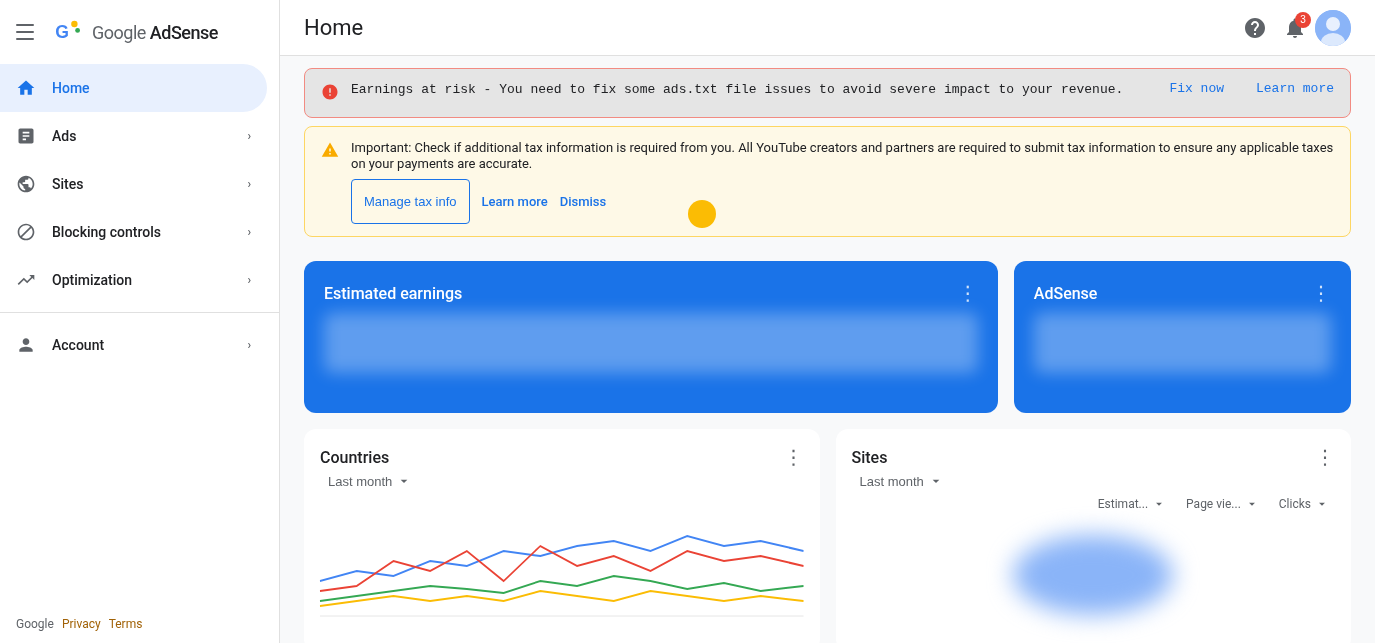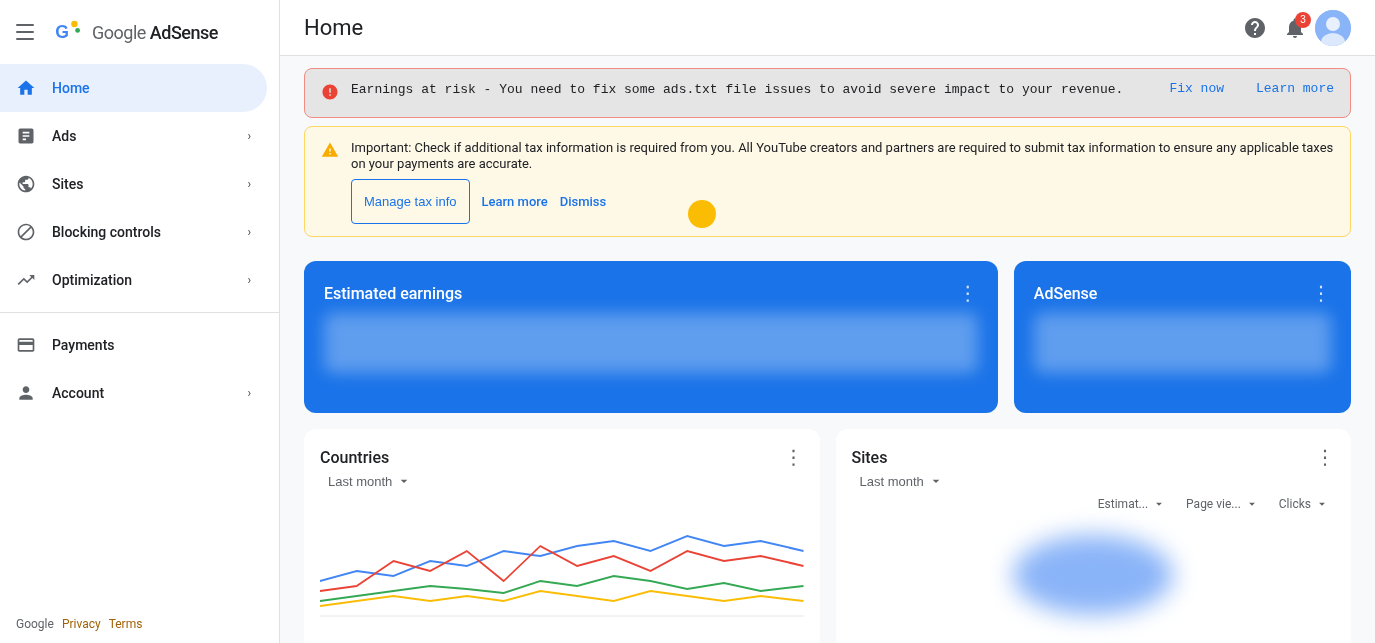--- a/index.html
+++ b/index.html
@@ -281,28 +281,20 @@
       <svg width="20" height="20" viewBox="0 0 24 24" fill="#5f6368">
           <path d="M16 6l2.29 2.29-4.88 4.88-4-4L2 16.59 3.41 18l6-6 4 4 6.3-6.29L22 12V6z"></path>
         </svg>
     </div>
     <span class="nav-item-label">Optimization</span>
     <span class="nav-chevron">›</span>
   </div>
 
   <div class="nav-divider"></div>
 
-  <div class="nav-item">
-    <div class="nav-icon">
-      <svg width="20" height="20" viewBox="0 0 24 24" fill="#5f6368">
-          <path d="M20 4H4c-1.11 0-2 .89-2 2v12c0 1.11.89 2 2 2h16c1.11 0 2-.89 2-2V6c0-1.11-.89-2-2-2zm0 14H4v-6h16v6zm0-10H4V6h16v2z"></path>
-        </svg>
-    </div>
-    <span class="nav-item-label">Payments</span>
-  </div>
 
   <div class="nav-item">
     <div class="nav-icon">
       <svg width="20" height="20" viewBox="0 0 24 24" fill="#5f6368">
           <path d="M12 12c2.21 0 4-1.79 4-4s-1.79-4-4-4-4 1.79-4 4 1.79 4 4 4zm0 2c-2.67 0-8 1.34-8 4v2h16v-2c0-2.66-5.33-4-8-4z"></path>
         </svg>
     </div>
     <span class="nav-item-label">Account</span>
     <span class="nav-chevron">›</span>
   </div>

